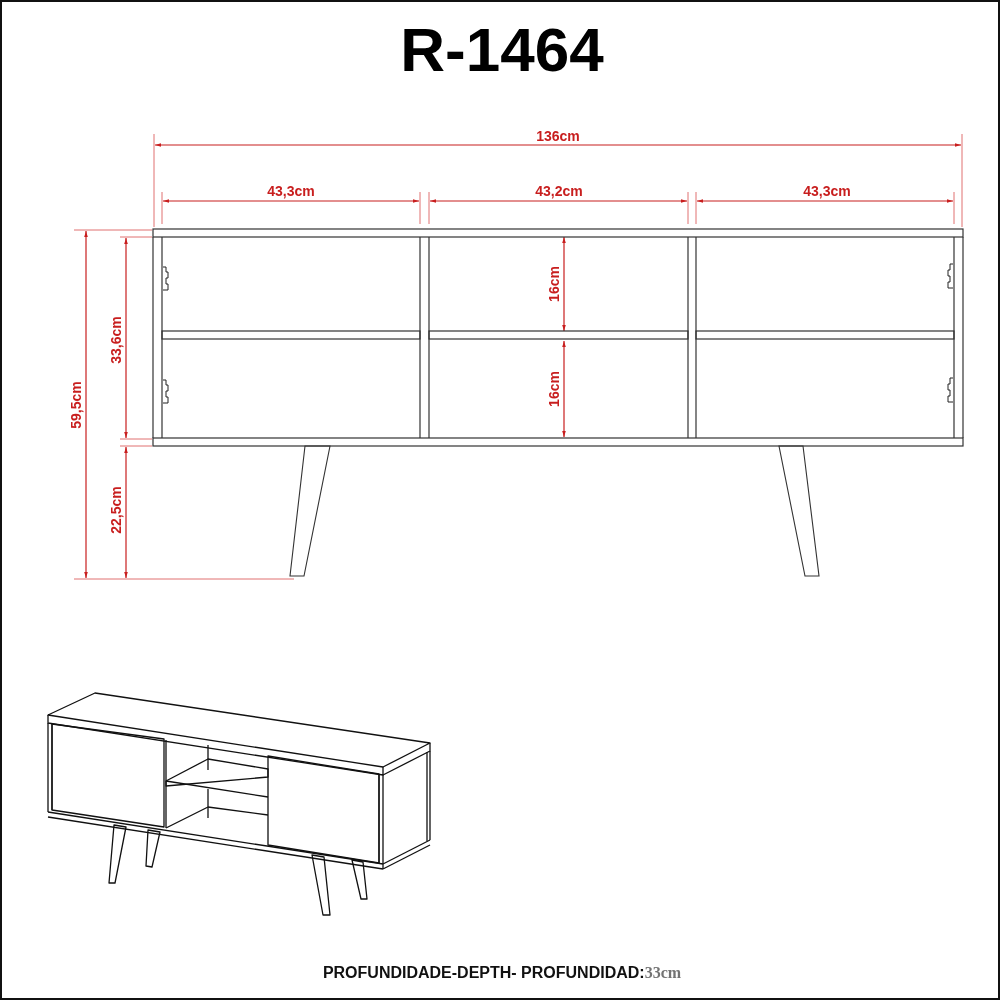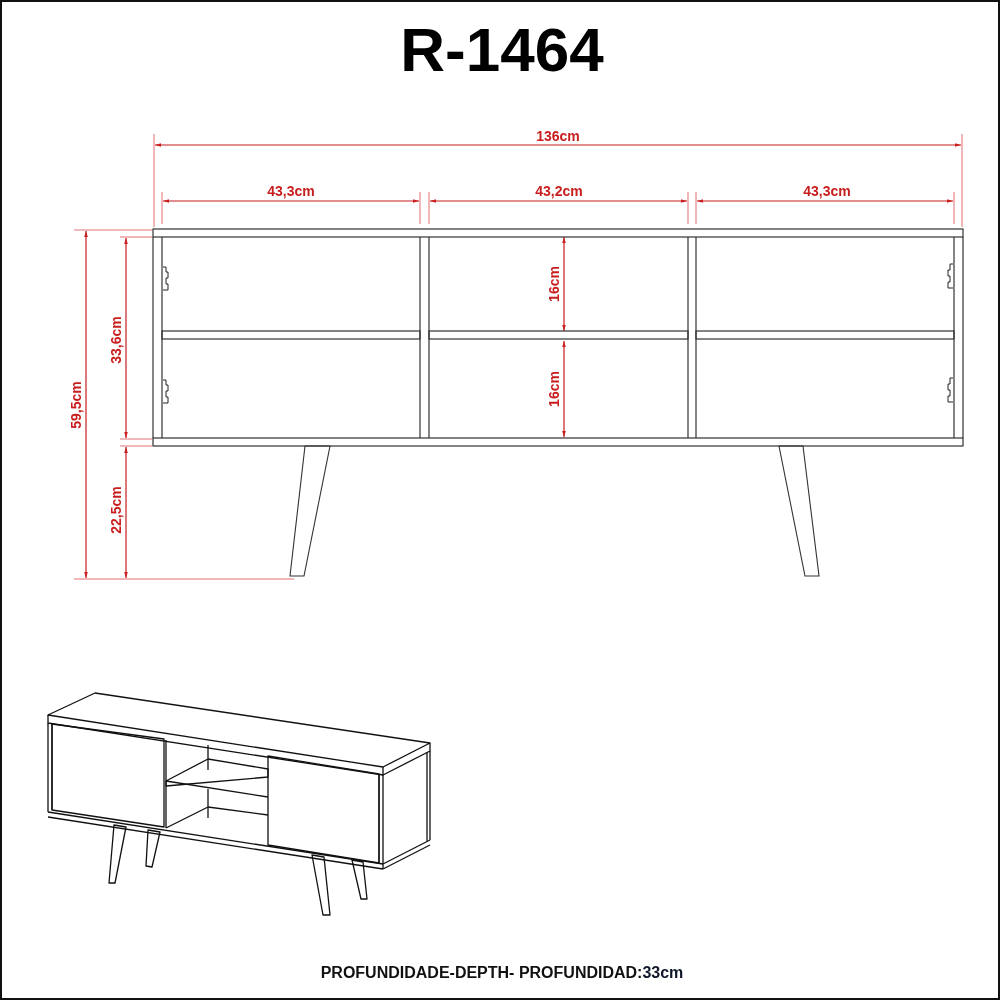--- a/index.html
+++ b/index.html
@@ -9,21 +9,21 @@
     font-family: "Liberation Sans", sans-serif;
   }
   #title {
     position: absolute; left: 0; top: 12px; width: 1000px; text-align: center;
     font-size: 62px; font-weight: bold; color: #000; letter-spacing: 0px;
   }
   #footer {
     position: absolute; left: 0; top: 962px; width: 1000px; text-align: center;
     font-size: 16px; font-weight: bold; color: #111;
   }
-  #footer .val { color: #0f172a; }
+  #footer .val { color: #737373; font-family: Liberation Serif, serif; }
   svg { position: absolute; left: 0; top: 0; }
   .dim { fill: #c81e1e; font-weight: bold; font-size: 14px; font-family: "Liberation Sans", sans-serif; }
 </style>
 </head>
 <body>
 
 <div id="canvas">
   <div id="title">R-1464</div>
 
   <svg width="1000" height="1000" viewBox="0 0 1000 1000">

